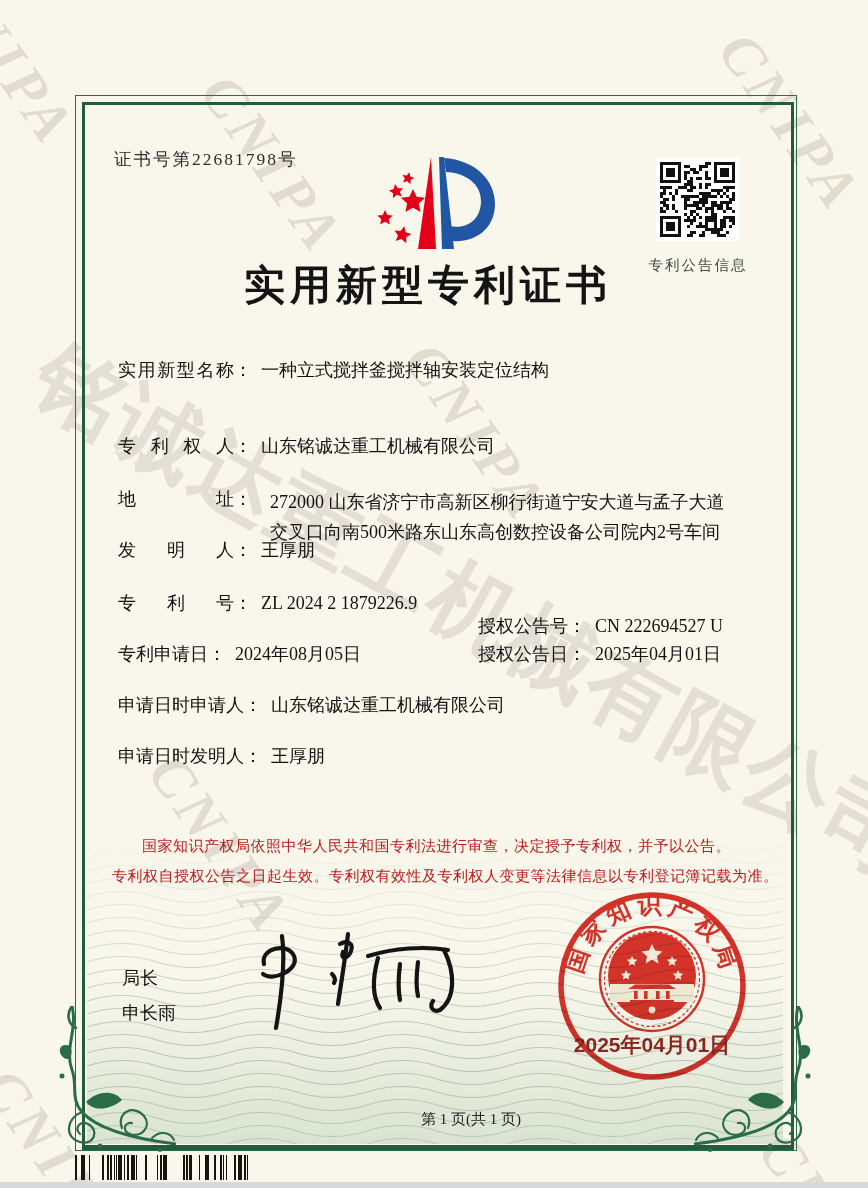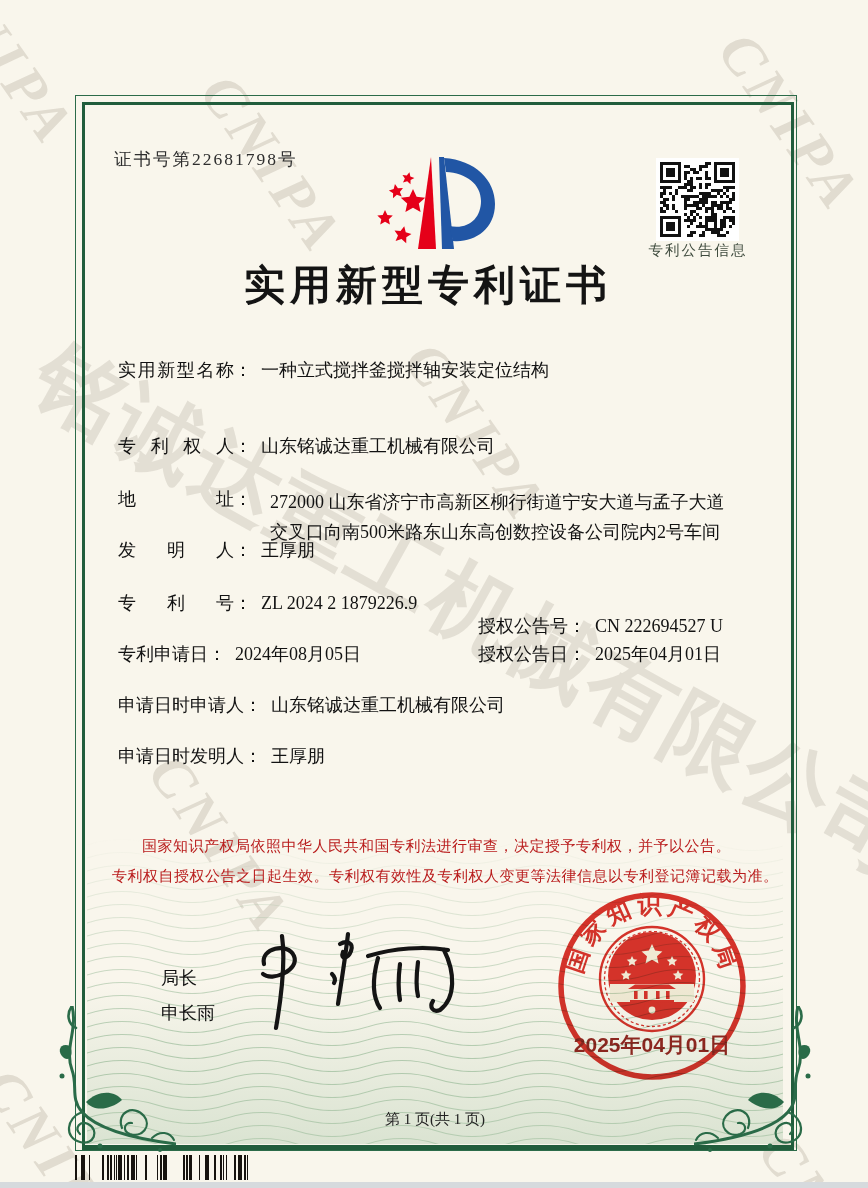--- a/index.html
+++ b/index.html
@@ -1,19 +1,19 @@
 <!DOCTYPE html>
 <html><head>
 <meta charset="utf-8">
 <style>
   html,body{margin:0;padding:0;background:#e9e9e9;}
   .page{position:relative;width:868px;height:1188px;margin:0 auto;background:#f9f6ec;overflow:hidden;
         font-family:"Liberation Serif","DejaVu Serif",serif;color:#151515;}
   .abs{position:absolute;}
-  .sans{font-family:"Liberation Sans","DejaVu Sans",sans-serif;margin-left:39px;}
+  .sans{font-family:"Liberation Sans","DejaVu Sans",sans-serif;}
 
   
   .wm-cnipa{position:absolute;font-family:"Liberation Serif","DejaVu Serif",serif;
     font-style:italic;font-weight:bold;font-size:58px;letter-spacing:6px;
     color:rgba(168,160,144,0.30);transform:rotate(55deg);transform-origin:left top;
     white-space:nowrap;z-index:1;pointer-events:none;}
   .wm-co{position:absolute;left:70px;top:318px;font-family:"Liberation Sans","DejaVu Sans",sans-serif;
     font-weight:bold;font-size:88px;letter-spacing:2px;color:rgba(158,150,136,0.24);
     transform:rotate(29deg);transform-origin:left top;white-space:nowrap;z-index:1;pointer-events:none;}
 
@@ -30,40 +30,40 @@
     mask-image:linear-gradient(to bottom,transparent,rgba(0,0,0,.55) 40%,#000 75%);}
   .greenwash{position:absolute;left:87px;top:980px;width:696px;height:164px;z-index:2;
     background:linear-gradient(to bottom,rgba(203,219,197,0),rgba(193,212,188,0.55));}
 
   .cert-no{position:absolute;left:114px;top:147px;font-size:17.5px;letter-spacing:2px;color:#2e2e2e;z-index:3;}
   .doc-title{position:absolute;left:68px;top:258px;width:720px;text-align:center;
     font-size:41px;font-weight:bold;letter-spacing:5px;color:#141414;z-index:3;}
 
   .qr-box{position:absolute;left:656px;top:158px;width:83px;height:83px;background:#fff;padding:0;z-index:3;}
   .qr-box svg{display:block;margin:4px;}
-  .qr-caption{position:absolute;left:632px;top:241px;width:132px;text-align:center;
+  .qr-caption{position:absolute;left:632px;top:256px;width:132px;text-align:center;
     font-size:14.5px;letter-spacing:2px;color:#3f4b3e;z-index:3;}
 
   .row{position:absolute;left:118px;font-size:18px;z-index:3;white-space:nowrap;color:#121212;}
   .jl{display:inline-block;width:116px;text-align:justify;text-align-last:justify;vertical-align:top;}
   .val{margin-left:9px;}
   .addr-lines{display:inline-block;vertical-align:top;margin-left:18px;line-height:30px;white-space:nowrap;}
 
   .statement{position:absolute;left:112px;top:831px;width:652px;z-index:3;
     font-size:15px;line-height:30px;color:#b91c1c;letter-spacing:0.5px;}
   .statement .l1{text-indent:30px;white-space:nowrap;}
   .statement .l2{white-space:nowrap;}
 
   .officer-title{position:absolute;left:122px;top:966px;font-size:18px;color:#111;z-index:3;}
   .officer-name{position:absolute;left:122px;top:1001px;font-size:18px;color:#111;z-index:3;}
 
   .signature{position:absolute;left:248px;top:924px;z-index:3;}
   .seal{position:absolute;left:548px;top:880px;z-index:5;mix-blend-mode:multiply;opacity:.93;}
   .barcode{position:absolute;left:62px;top:1155px;z-index:3;}
-  .footer{position:absolute;left:75px;top:1110px;width:720px;text-align:center;font-size:15px;color:#222;z-index:3;}
+  .footer{position:absolute;left:75px;top:1110px;width:792px;text-align:center;font-size:15px;color:#222;z-index:3;}
   .page-edge{position:absolute;left:0;bottom:0;width:868px;height:6px;background:#d6dadd;z-index:6;}
 </style>
 </head>
 <body>
 
 <div class="page">
 
   <div class="wm-cnipa" style="left:-26px;top:-46px">CNIPA</div>
   <div class="wm-cnipa" style="left:242px;top:62px">CNIPA</div>
   <div class="wm-cnipa" style="left:760px;top:20px">CNIPA</div>

